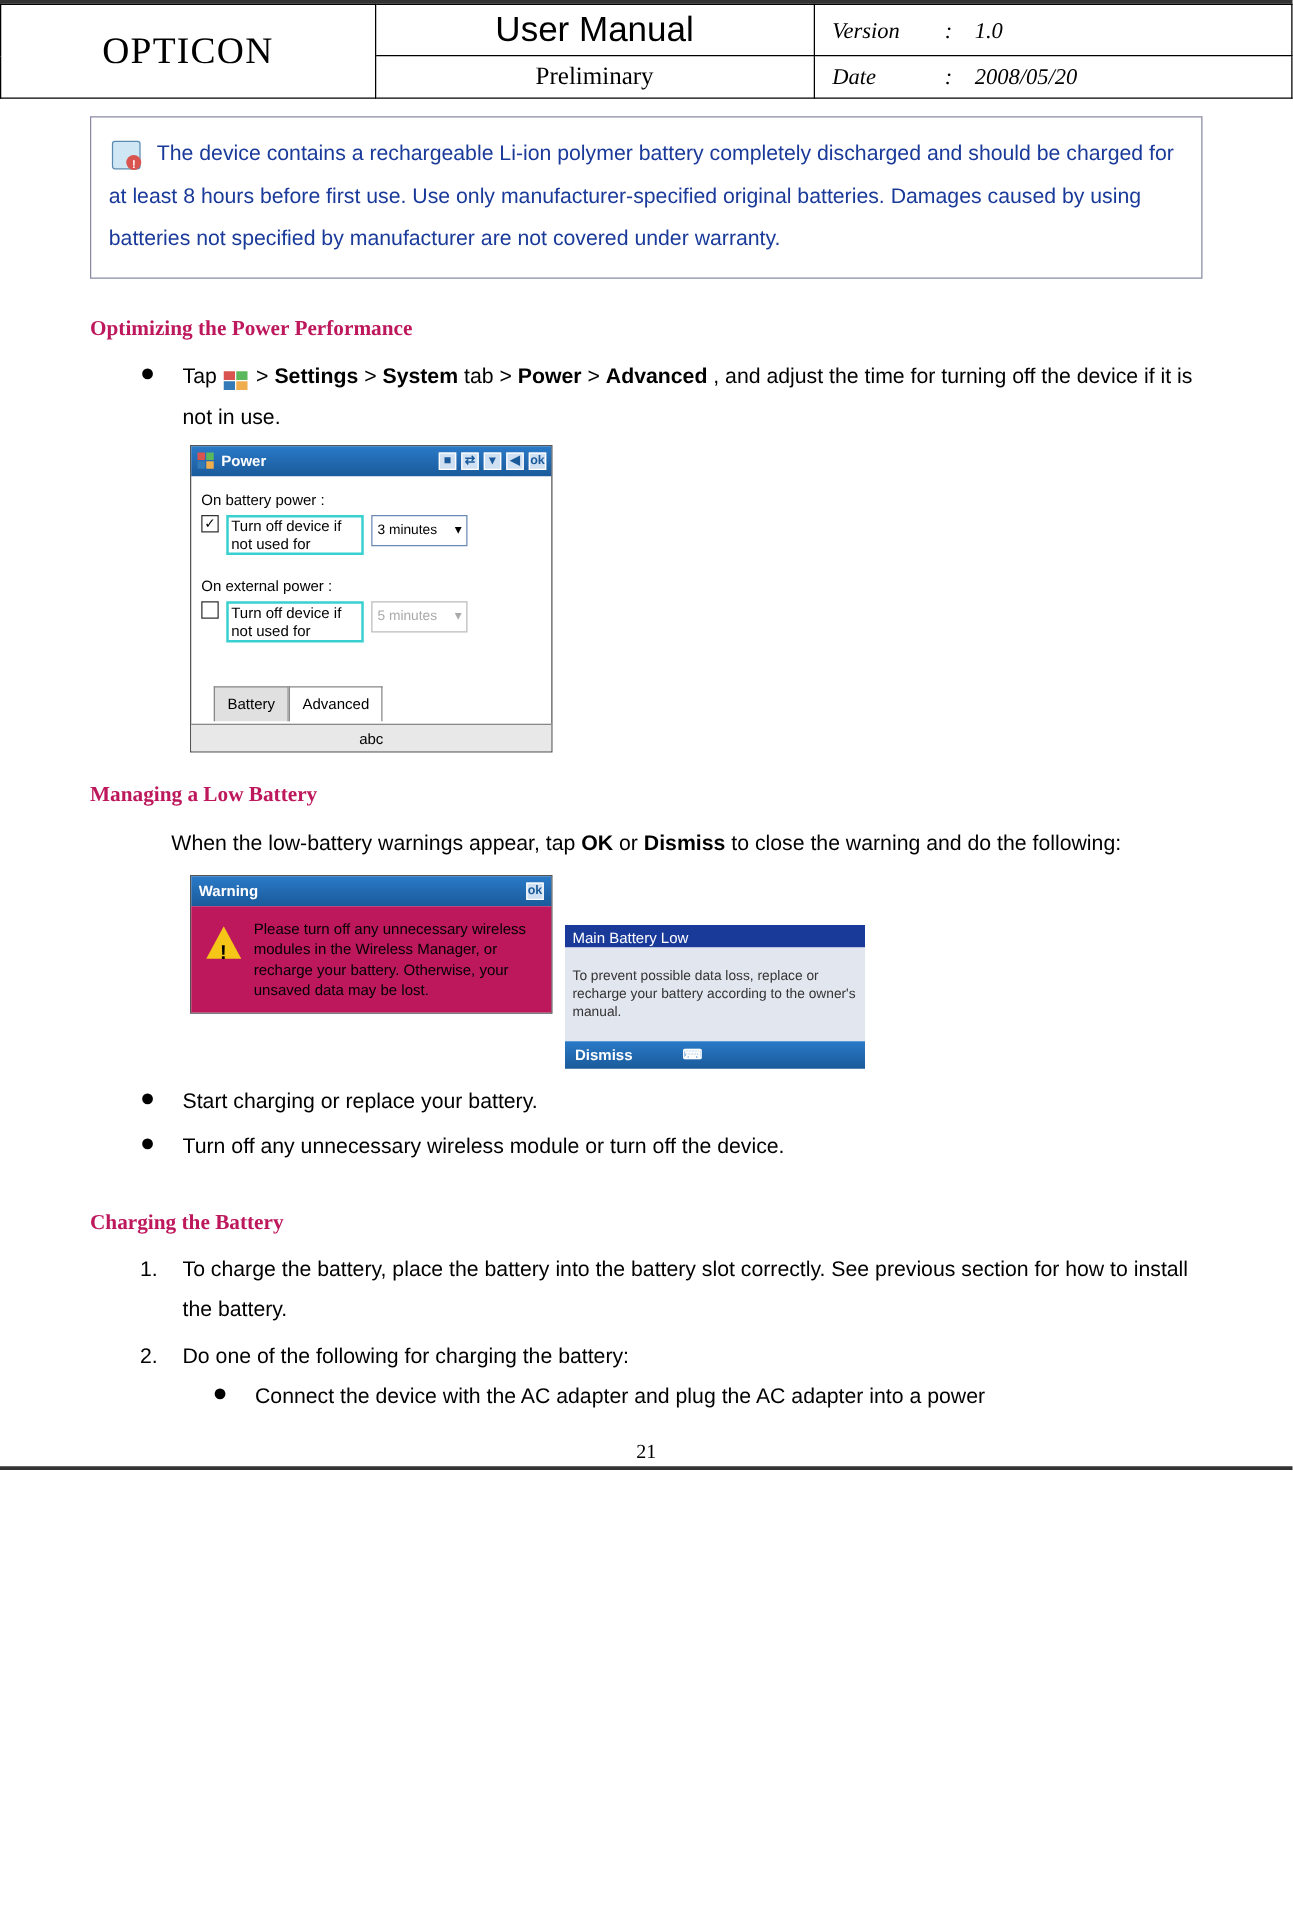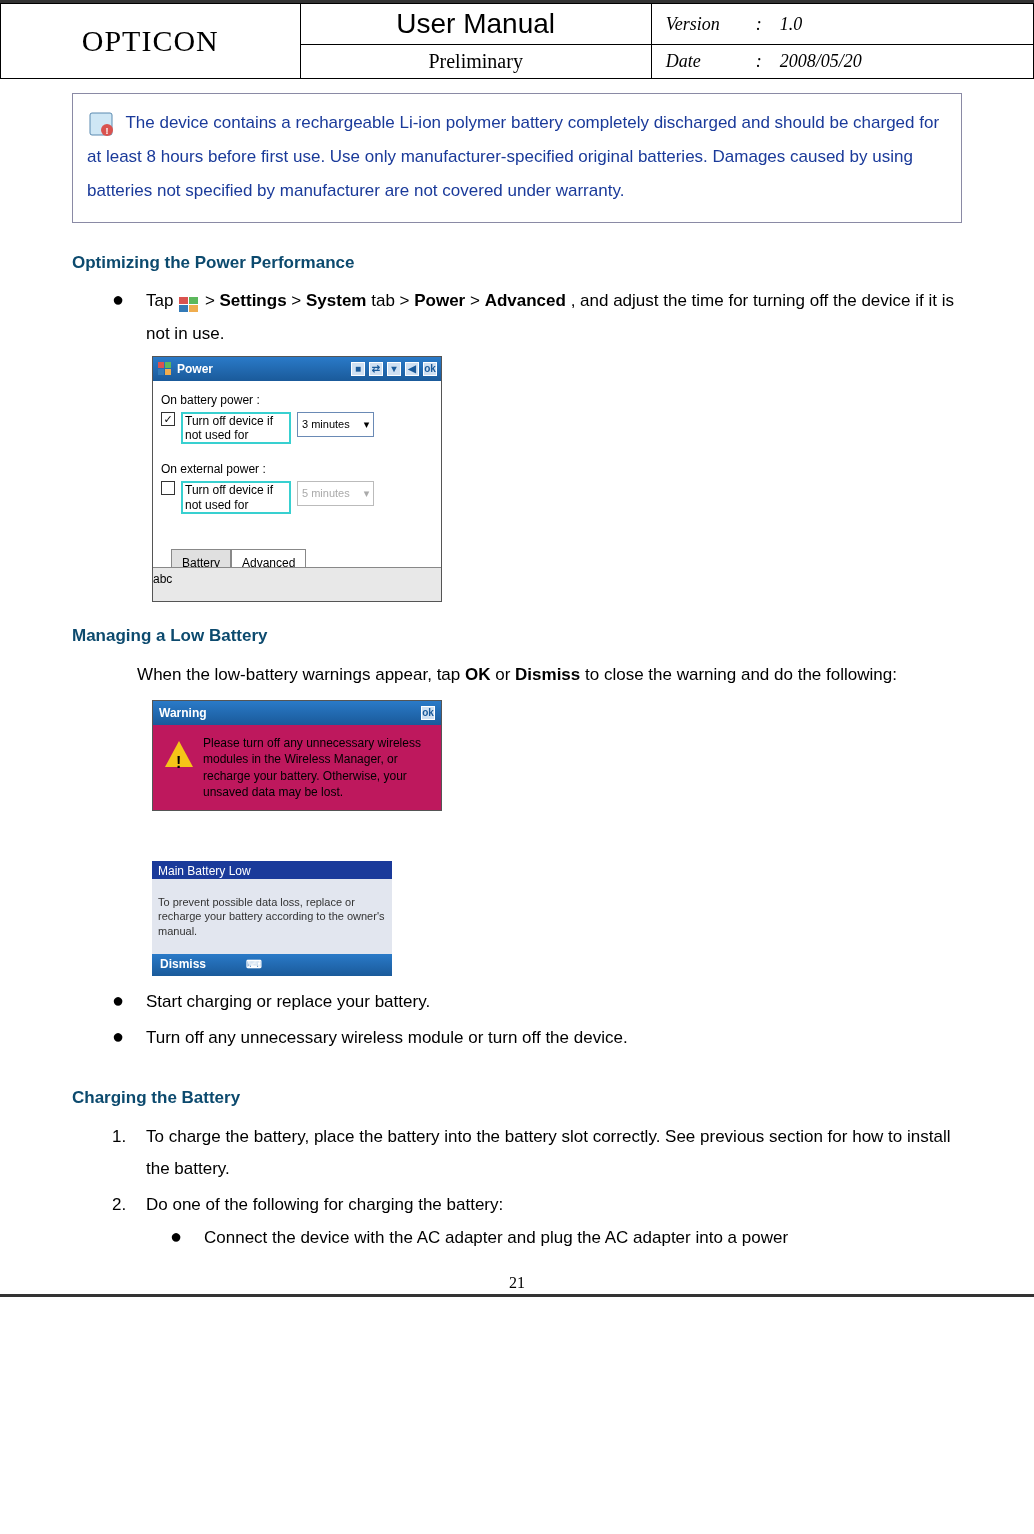--- a/index.html
+++ b/index.html
@@ -53,23 +53,24 @@
   }
   .note-icon {
     display:inline-block;
     width:28px;height:28px;
     vertical-align:middle;
     margin-right:6px;
     position:relative;
   }
   .note-icon svg { width:28px;height:28px; }
   .section-title {
-    color: #0c4a6e;
+    color: #be185d;
     font-weight: bold;
     margin: 18px 0 6px 0;
+    font-family: Liberation Serif, serif;
   }
   .bullet-row {
     display:flex;
     margin-left: 40px;
     margin-bottom: 4px;
   }
   .bullet-dot { width:34px; font-size:20px; line-height:1.4; }
   .bullet-body { flex:1; }
   .win-icon { display:inline-block; width:22px;height:18px; vertical-align:middle;}
   .screenshot1 {
@@ -94,22 +95,22 @@
   .tiny-ic{ width:14px;height:14px; background:#cfe0f2; border:1px solid #fff; font-size:10px; text-align:center; line-height:12px; color:#1a5a9a;}
   .power-body{ padding:8px; height:220px; position:relative;}
   .power-group{ margin-bottom:10px;}
   .chk-row{display:flex;align-items:flex-start;gap:6px;}
   .chkbox{width:14px;height:14px;border:1px solid #333;background:#fff;font-size:11px;text-align:center;line-height:12px;}
   .sel{border:1px solid #6a8ab5;padding:1px 4px;font-size:11px;display:inline-flex;align-items:center;gap:14px;min-width:76px;justify-content:space-between;background:#fff;}
   .sel.dis{border-color:#bbb;color:#aaa;}
   .tabs{position:absolute;bottom:24px;left:18px;right:0;display:flex;font-size:12px;}
   .tab{border:1px solid #888;border-bottom:none;padding:2px 10px;background:#e0e0e0;margin-right:0;}
   .tab.active{background:#fff;}
-  .kb-row{position:absolute;bottom:0;left:0;right:0;text-align:left;border-top:1px solid #888;background:#e8e8e8;height:34px;line-height:22px;font-size:12px;}
-  .ss-row{display:flex;gap:10px;margin-left:80px;margin-top:8px;align-items:flex-start;flex-direction:column;}
+  .kb-row{position:absolute;bottom:0;left:0;right:0;text-align:center;border-top:1px solid #888;background:#e8e8e8;height:22px;line-height:22px;font-size:12px;}
+  .ss-row{display:flex;gap:10px;margin-left:80px;margin-top:8px;align-items:flex-start;}
   .warn-ss{width:290px;border:1px solid #555;font-size:12px;}
   .warn-title{background:linear-gradient(#2a7ac8,#1a5a9a);color:#fff;font-weight:bold;display:flex;align-items:center;padding:2px 6px;height:24px;}
   .warn-title .spacer{flex:1;}
   .warn-body{display:flex;gap:10px;padding:10px 12px;background:#be185d;align-items:flex-start;}
   .tri{width:0;height:0;border-left:14px solid transparent;border-right:14px solid transparent;border-bottom:26px solid #f5c518;position:relative;margin-top:6px;flex-shrink:0;}
   .tri::after{content:"!";position:absolute;left:-3px;top:7px;font-weight:bold;color:#000;font-size:16px;}
   .batt-ss{width:240px;font-size:12px;}
   .batt-hdr{background:#1a3a9a;color:#fff;padding:2px 6px;font-size:12px;height:18px;line-height:16px;}
   .batt-body{background:#e2e6ef;padding:16px 6px;font-size:11px;line-height:1.3;color:#333;}
   .batt-bot{background:linear-gradient(#2a7ac8,#1a5a9a);color:#fff;font-weight:bold;padding:2px 8px;height:22px;display:flex;align-items:center;gap:40px;}

